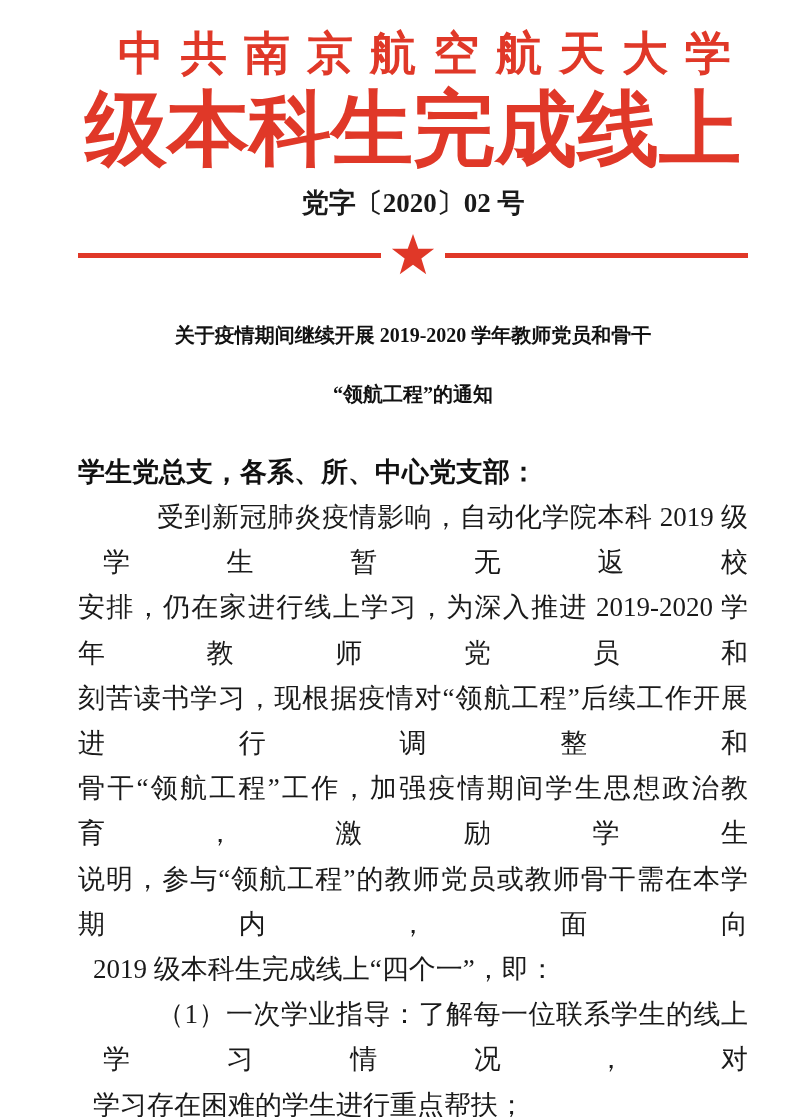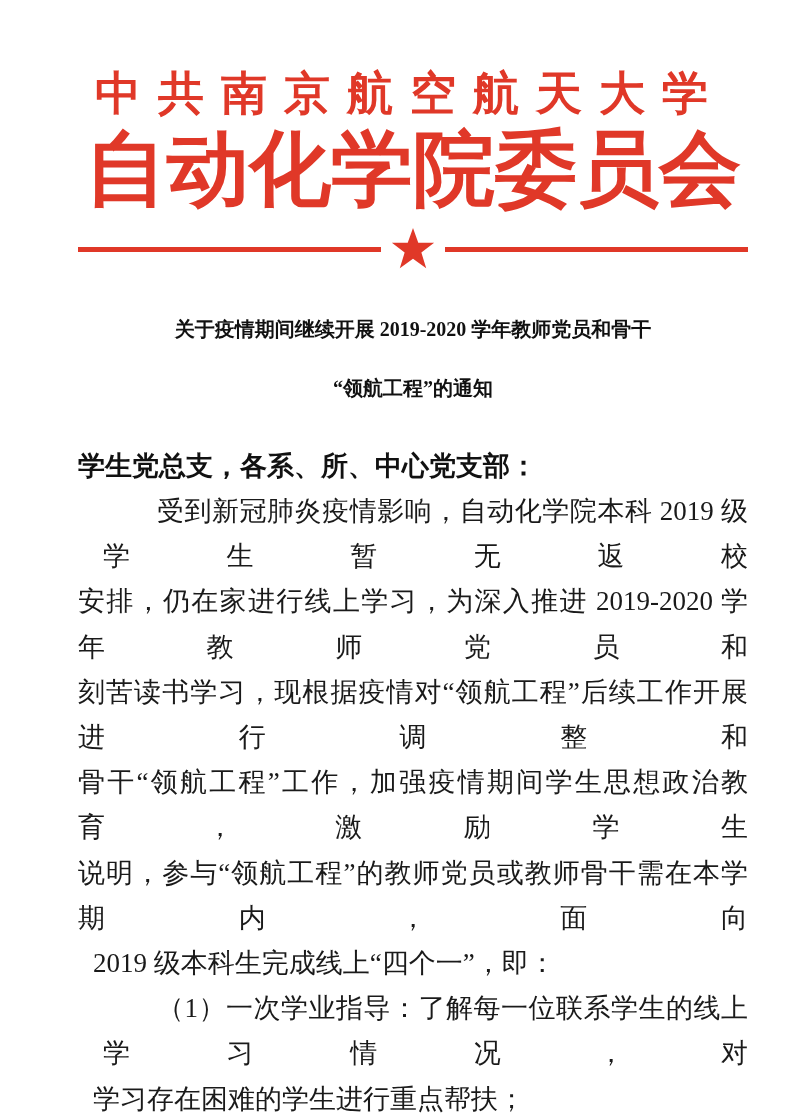--- a/index.html
+++ b/index.html
@@ -10,30 +10,29 @@
     height: 1117px;
     margin: 0 auto;
     background: #ffffff;
     overflow: hidden;
     padding: 30px 51px 0 78px;
     font-family: "Liberation Serif", "DejaVu Serif", serif;
     color: #151515;
   }
   
   .org-line {
-    text-align: left;
+    text-align: right;
     color: #e03828;
     font-family: "Liberation Sans", "DejaVu Sans", sans-serif;
     font-weight: bold;
     font-size: 46px;
     line-height: 47px;
     letter-spacing: 17px;
     padding-left: 17px; 
     white-space: nowrap;
-    margin-top: 40px;
   }
   .committee-line {
     margin-top: 10px;
     text-align: center;
     color: #e03828;
     font-family: "Liberation Sans", "DejaVu Sans", sans-serif;
     font-weight: bold;
     font-size: 82px;
     line-height: 84px;
     white-space: nowrap;
@@ -92,22 +91,23 @@
   .body-text .line.indent { text-indent: 54px; margin-left: 25px; }
   .body-text .line.short { text-align: left; text-align-last: left; margin-left: 15px; }
 </style>
 </head>
 <body>
 
 <div class="page">
 
   <div class="org-line">中共南京航空航天大学</div>
 
-  <div class="committee-line">自动化学院委员会</div>
+  <div class="committee-line">级本科生完成线上</div>
 
+  <div class="doc-number">党字〔2020〕02 号</div>
 
   <div class="divider">
     <div class="rule"></div>
     <svg class="star" viewBox="0 0 100 100" xmlns="http://www.w3.org/2000/svg" aria-hidden="true">
       <polygon points="50,2 62,36 98,36 69,58 80,94 50,72 20,94 31,58 2,36 38,36" fill="#e03828"></polygon>
     </svg>
     <div class="rule"></div>
   </div>
 
   <div class="doc-title">

